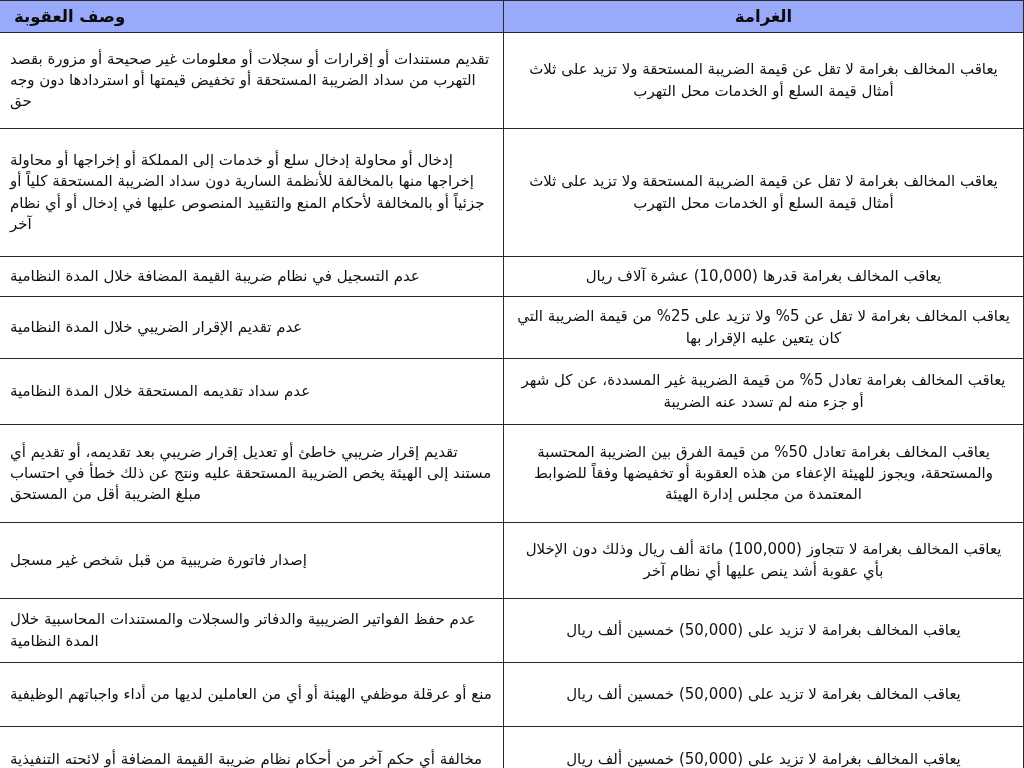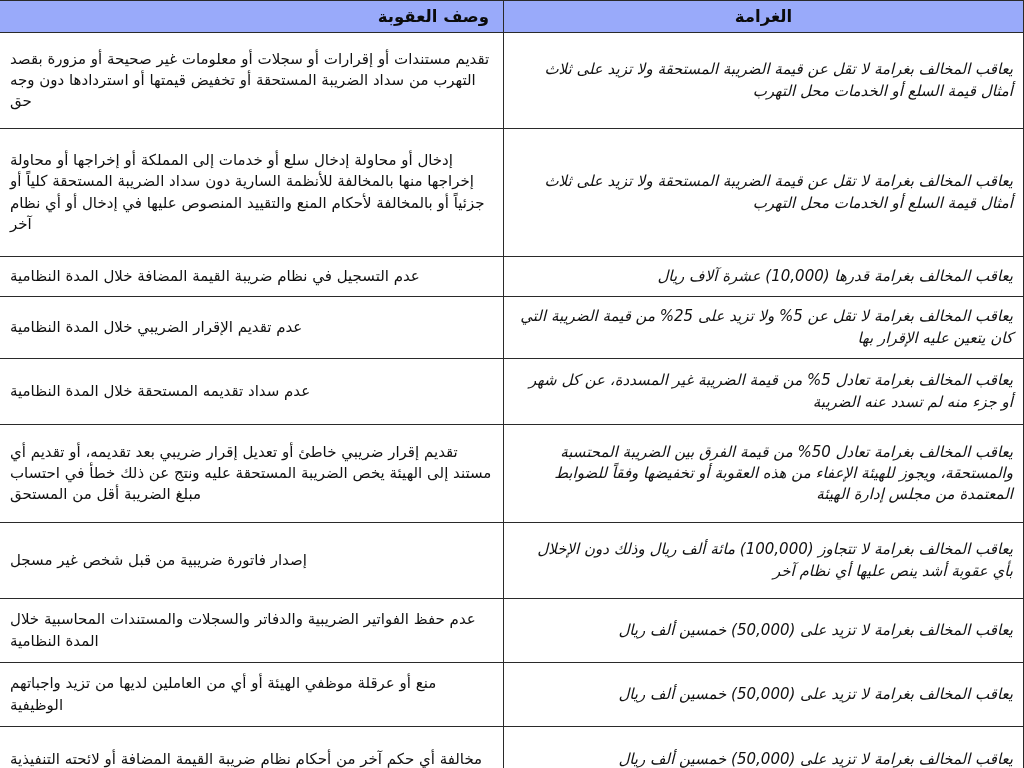--- a/index.html
+++ b/index.html
@@ -32,29 +32,29 @@
     text-align: center;
   }
   #penalty-table thead th {
     background: #99aafa;
     font-size: 16.5px;
     font-weight: bold;
     height: 32px;
     padding: 2px 14px;
     color: #0b0b0b;
   }
-  #penalty-table thead th.th-desc { text-align: right; }
+  #penalty-table thead th.th-desc { text-align: left; }
   #penalty-table thead th.th-fine { }
 
   #penalty-table tbody td {
     background: #ffffff;
     font-size: 15px;
   }
   #penalty-table tbody td.cell-desc { text-align: left; }
-  #penalty-table tbody td.cell-fine { text-align: right; font-style: italic; }
+  #penalty-table tbody td.cell-fine { text-align: center; }
 
   
   tr[data-row="0"] td { height: 96px; }
   tr[data-row="1"] td { height: 128px; }
   tr[data-row="2"] td { height: 40px; }
   tr[data-row="3"] td { height: 62px; }
   tr[data-row="4"] td { height: 66px; }
   tr[data-row="5"] td { height: 98px; margin-left: 48px; }
   tr[data-row="6"] td { height: 76px; }
   tr[data-row="7"] td { height: 64px; }
@@ -103,20 +103,20 @@
       <tr class="data-row" data-row="6">
         <td class="cell-fine">يعاقب المخالف بغرامة لا تتجاوز (100,000) مائة ألف ريال وذلك دون الإخلال بأي عقوبة أشد ينص عليها أي نظام آخر</td>
         <td class="cell-desc">إصدار فاتورة ضريبية من قبل شخص غير مسجل</td>
       </tr>
       <tr class="data-row" data-row="7">
         <td class="cell-fine">يعاقب المخالف بغرامة لا تزيد على (50,000) خمسين ألف ريال</td>
         <td class="cell-desc">عدم حفظ الفواتير الضريبية والدفاتر والسجلات والمستندات المحاسبية خلال المدة النظامية</td>
       </tr>
       <tr class="data-row" data-row="8">
         <td class="cell-fine">يعاقب المخالف بغرامة لا تزيد على (50,000) خمسين ألف ريال</td>
-        <td class="cell-desc">منع أو عرقلة موظفي الهيئة أو أي من العاملين لديها من تزيد واجباتهم الوظيفية</td>
+        <td class="cell-desc">منع أو عرقلة موظفي الهيئة أو أي من العاملين لديها من أداء واجباتهم الوظيفية</td>
       </tr>
       <tr class="data-row" data-row="9">
         <td class="cell-fine">يعاقب المخالف بغرامة لا تزيد على (50,000) خمسين ألف ريال</td>
         <td class="cell-desc">مخالفة أي حكم آخر من أحكام نظام ضريبة القيمة المضافة أو لائحته التنفيذية</td>
       </tr>
     </tbody>
 </table>
 
 </body></html>

